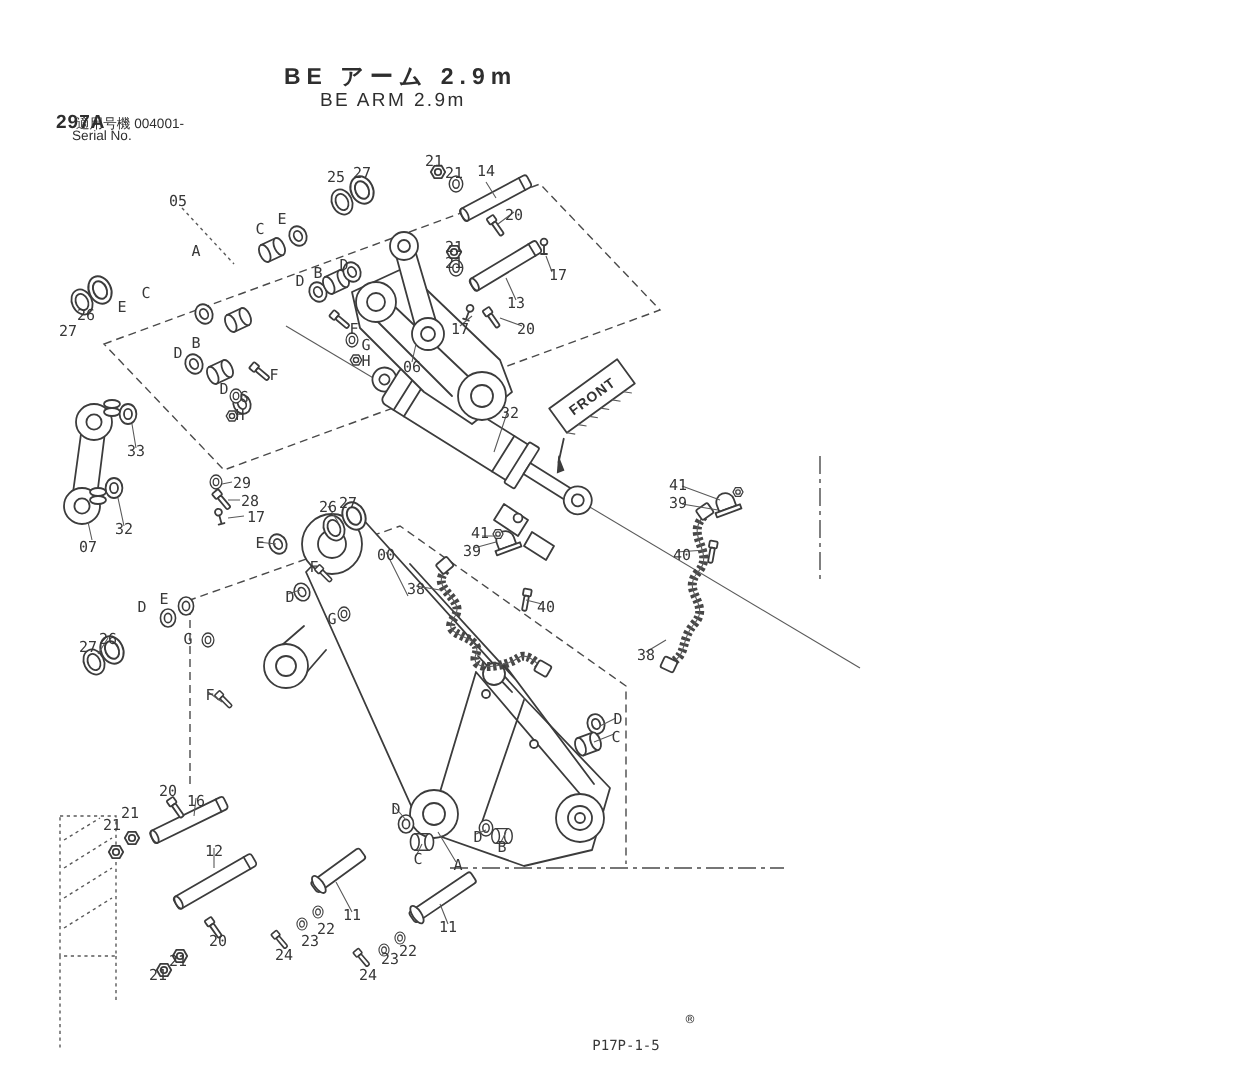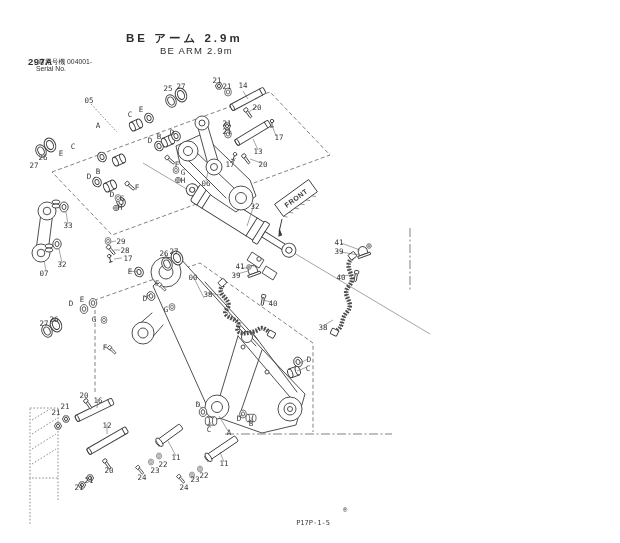--- a/index.html
+++ b/index.html
@@ -1,19 +1,19 @@
 <!DOCTYPE html>
 <html><head>
 <meta charset="utf-8">
 <style>
   html,body{margin:0;padding:0;background:#fff;}
   body{width:620px;height:543px;position:relative;font-family:"Liberation Sans","DejaVu Sans",sans-serif;color:#2e2e2e;overflow:hidden;}
   .hdr{position:absolute;white-space:nowrap;}
   #doc-number{left:28px;top:20px;font-size:9.5px;font-weight:bold;letter-spacing:.5px;margin-top:36px;}
-  #title-jp{left:126px;top:31px;font-size:11.5px;font-weight:bold;letter-spacing:3px;}
+  #title-jp{left:142px;top:31px;font-size:11.5px;font-weight:bold;letter-spacing:3px;}
   #title-en{left:160px;top:45px;font-size:9.5px;font-weight:normal;letter-spacing:1.2px;}
   #serial-jp{left:38px;top:57px;font-size:6.8px;}
   #serial-en{left:36px;top:65px;font-size:6.8px;}
   svg{position:absolute;left:0;top:0;}
   .ln{stroke:#3c3c3c;stroke-width:.9;fill:none;stroke-linecap:round;stroke-linejoin:round;}
   .fw{stroke:#3c3c3c;stroke-width:.9;fill:#fff;stroke-linejoin:round;}
   .thin{stroke:#5a5a5a;stroke-width:.55;fill:none;}
   .dash{stroke:#4a4a4a;stroke-width:.7;fill:none;stroke-dasharray:4 2.5;}
   .chain{stroke:#4a4a4a;stroke-width:.7;fill:none;stroke-dasharray:9 2.5 2 2.5;}
   .dot{stroke:#5a5a5a;stroke-width:.7;fill:none;stroke-dasharray:1.6 1.8;}

